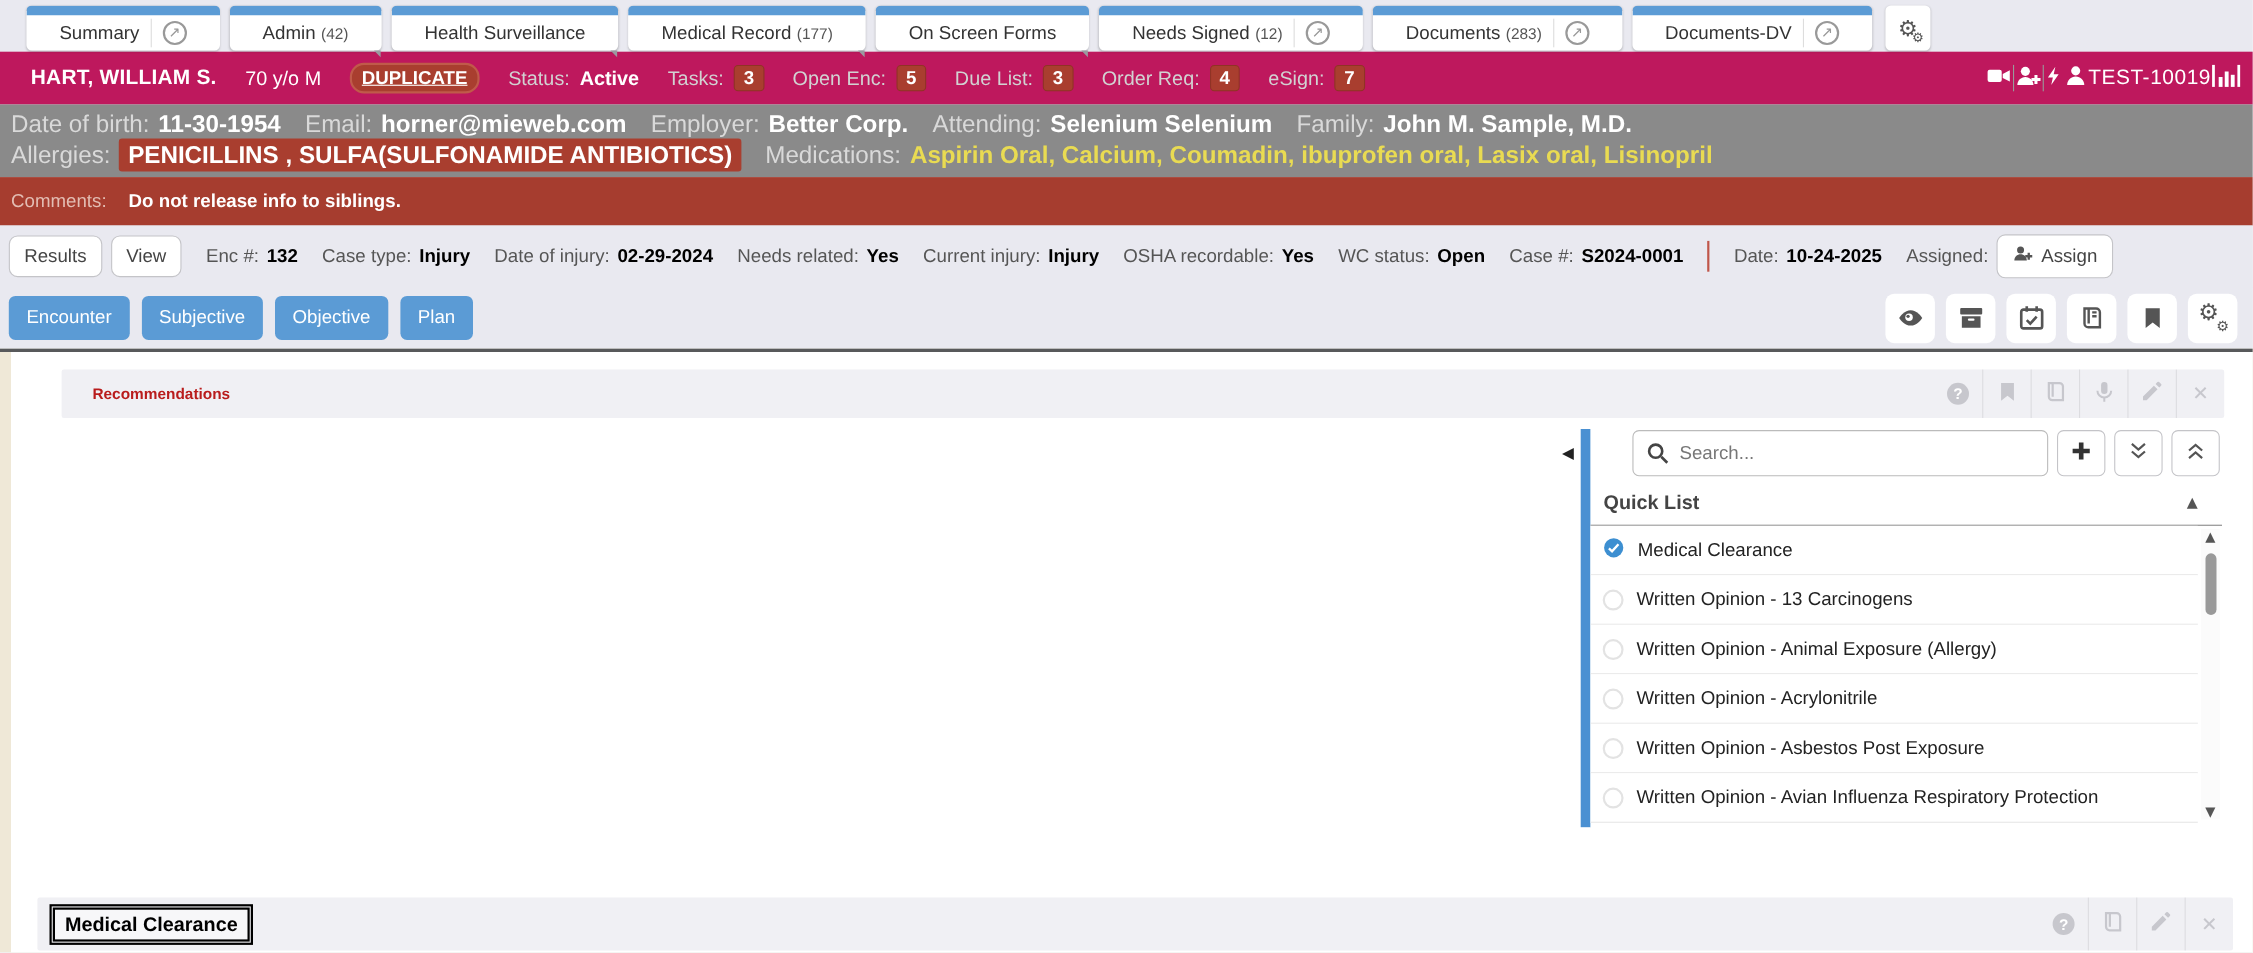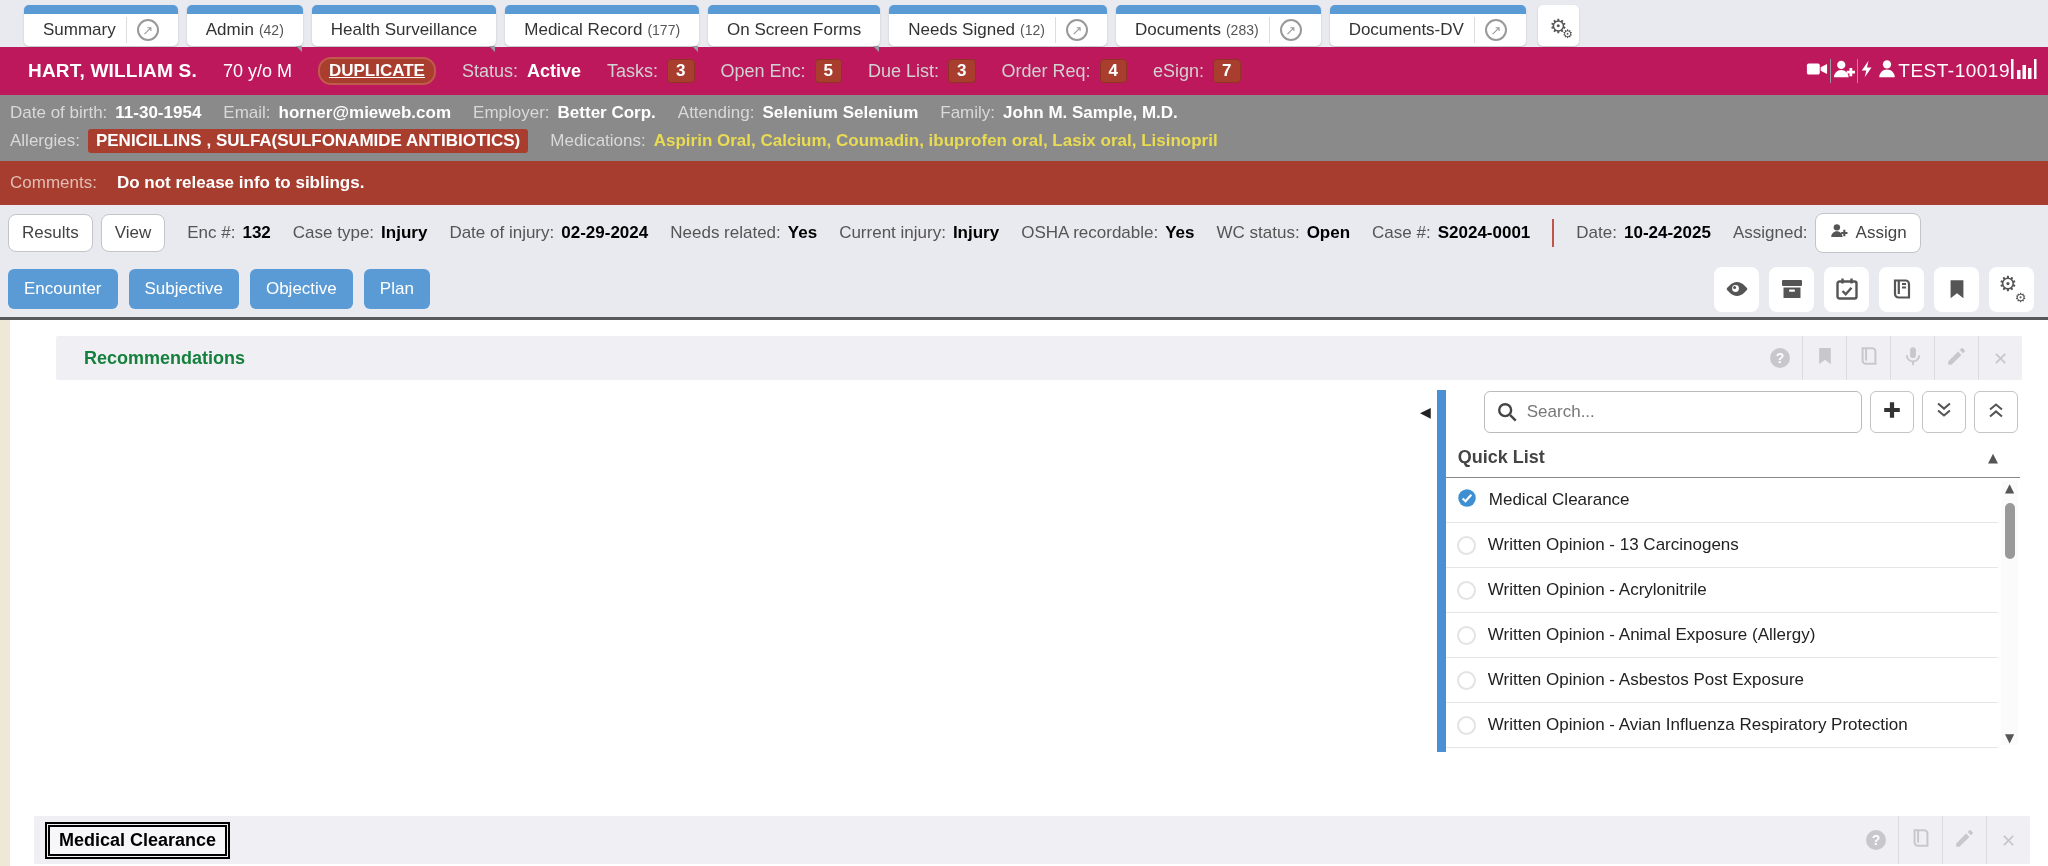--- a/index.html
+++ b/index.html
@@ -8,21 +8,21 @@
     font-family:"Liberation Sans","DejaVu Sans",sans-serif;
     background:#e9e9f0; overflow:hidden; position:relative;
   }
   .app { display:flex; flex-direction:column; width:2048px; height:866px; }
 
   
   .tabbar { height:47px; display:flex; align-items:flex-end; padding:0 0 1px 24px; gap:9px; }
   .tab {
     position:relative; display:inline-flex; align-items:center; height:41px;
     background:#fff; border-radius:5px; border-top:9px solid #5b9bd5;
-    padding:0 19px; font-size:17px; color:#333; box-shadow:0 1px 2px rgba(0,0,0,.18);
+    padding:0 30px; font-size:17px; color:#333; box-shadow:0 1px 2px rgba(0,0,0,.18);
     cursor:pointer; white-space:nowrap;
   }
   .tab .tcount { font-size:14px; color:#555; margin-left:5px; }
   .tab.fold::after {
     content:""; position:absolute; right:1px; bottom:-6px;
     border-top:6px solid #9a9aa0; border-left:6px solid transparent;
   }
   .extlink {
     display:inline-flex; align-items:center; justify-content:center;
     border-left:1px solid #ddd; margin-left:10px; padding-left:10px; height:26px;
@@ -57,21 +57,21 @@
     background:#a93e2f; border:2px solid #c05a4a; border-radius:13px;
     color:#fff; font-weight:bold; text-decoration:underline; padding:2px 9px; font-size:17px;
     cursor:pointer;
   }
   .pb-right { margin-left:auto; display:flex; align-items:center; gap:0; }
   .vsep { width:1px; height:24px; background:#9a9a9a; }
   .pid { font-size:19px; letter-spacing:.5px; }
 
   
   .demo { background:#8a8a8a; padding:4px 10px 6px 10px; color:#fff; }
-  .demo-line { display:flex; align-items:center; gap:8px; height:28px; font-size:17px; flex-wrap:nowrap; }
+  .demo-line { display:flex; align-items:center; gap:8px; height:28px; font-size:22px; flex-wrap:nowrap; }
   .dlabel { color:#d9d9d9; }
   .dval { color:#fff; font-weight:bold; margin-right:14px; }
   .allergybox {
     background:#a93e2f; color:#fff; font-weight:bold; border-radius:3px;
     padding:2px 8px; margin-right:14px;
   }
   .medsval { color:#e9db52; font-weight:bold; }
 
   
   .comments { background:#a63d2f; height:44px; display:flex; align-items:center; padding-left:10px; gap:20px; font-size:17px; }
@@ -108,21 +108,21 @@
   .gears2 .g2 { position:absolute; right:-2px; bottom:-2px; font-size:13px; color:#555; font-family:"DejaVu Sans",sans-serif; line-height:1; }
 
   
   .content { flex:1; position:relative; background:#efe8d7; border-top:3px solid #58595b; }
   .content-inner { position:absolute; left:10px; right:0; top:0; bottom:0; background:#fff; }
 
   .sec-header {
     height:44px; background:#f0f0f4; display:flex; align-items:center; border-radius:2px;
   }
   .rec-header { margin:16px 26px 0 46px; }
-  .sec-title { font-weight:bold; font-size:18px; color:#15803d; margin-left:28px; }
+  .sec-title { font-weight:bold; font-size:14px; color:#b91c1c; margin-left:28px; }
   .irow { margin-left:auto; display:flex; align-self:stretch; }
   .icell {
     width:44px; display:flex; align-items:center; justify-content:center; cursor:pointer;
   }
   .icell + .icell { border-left:1px solid #dcdce0; }
   .help-badge {
     width:20px; height:20px; border-radius:50%; background:#c7c7cd; color:#fff;
     display:flex; align-items:center; justify-content:center; font-weight:bold; font-size:14px;
   }
   .xglyph { font-family:"DejaVu Sans",sans-serif; font-weight:bold; font-size:18px; color:#c7c7cd; }
@@ -515,25 +515,25 @@
                   </svg>
               </span>
               <span>Medical Clearance</span>
             </div>
             <div class="qrow">
               <span class="ring"></span>
               <span>Written Opinion - 13 Carcinogens</span>
             </div>
             <div class="qrow">
               <span class="ring"></span>
-              <span>Written Opinion - Acrylonitrile</span>
+              <span>Written Opinion - Animal Exposure (Allergy)</span>
             </div>
             <div class="qrow">
               <span class="ring"></span>
-              <span>Written Opinion - Animal Exposure (Allergy)</span>
+              <span>Written Opinion - Acrylonitrile</span>
             </div>
             <div class="qrow">
               <span class="ring"></span>
               <span>Written Opinion - Asbestos Post Exposure</span>
             </div>
             <div class="qrow">
               <span class="ring"></span>
               <span>Written Opinion - Avian Influenza Respiratory Protection</span>
             </div>
             <div class="vscroll">

